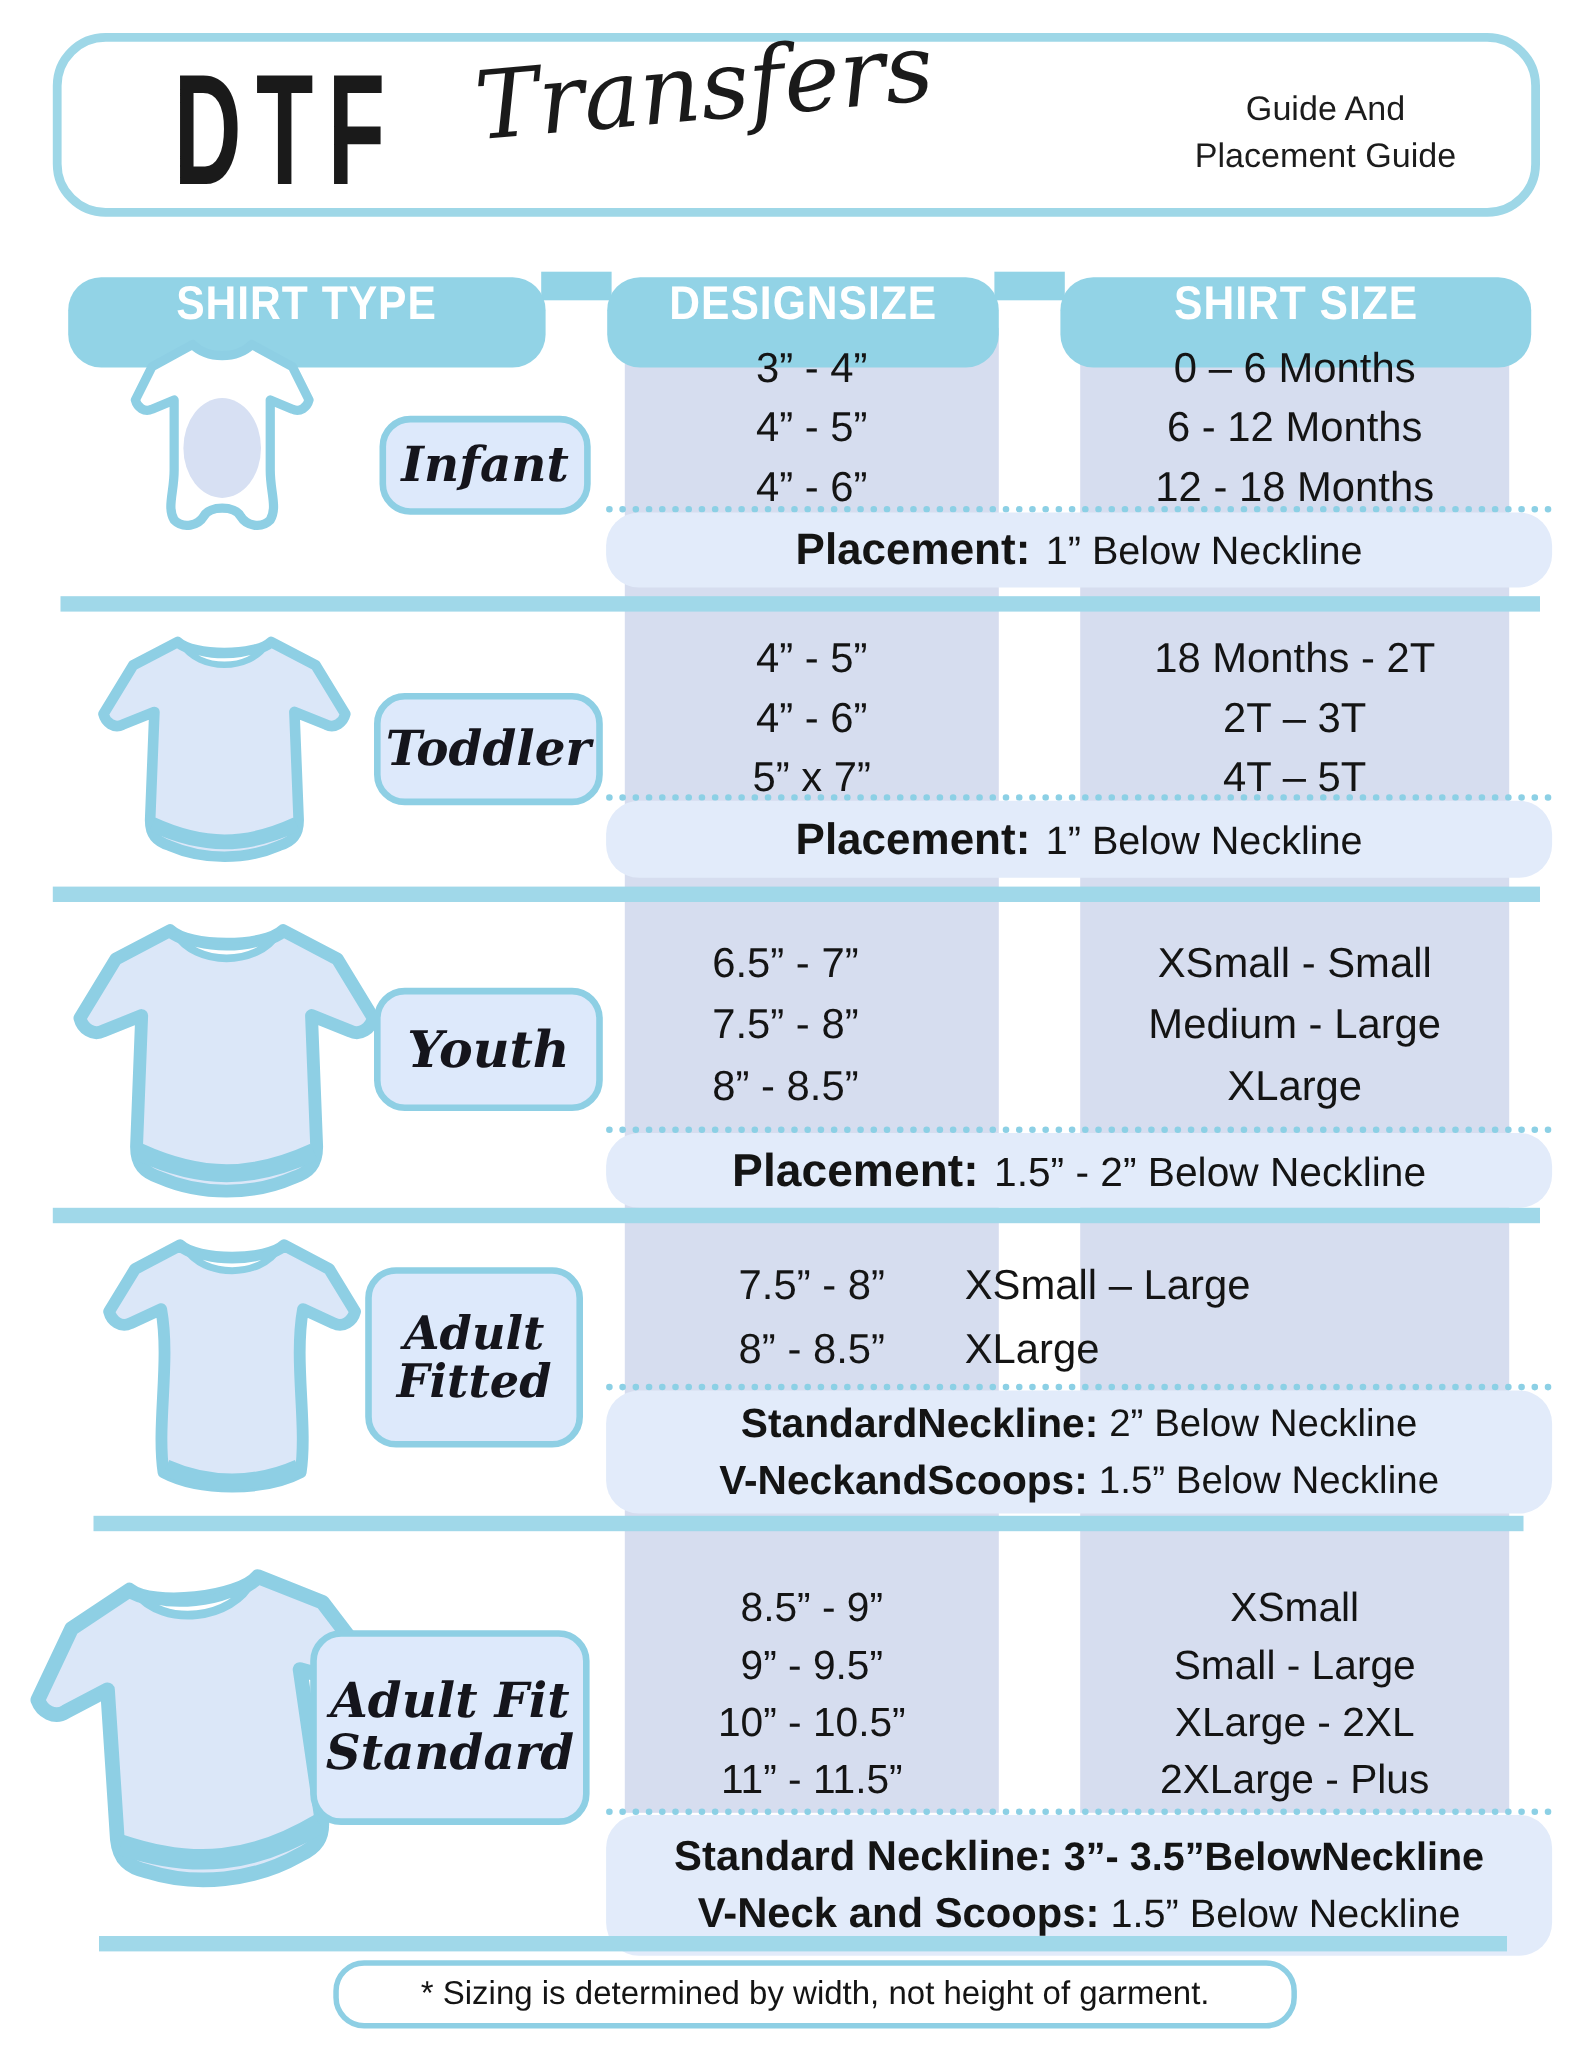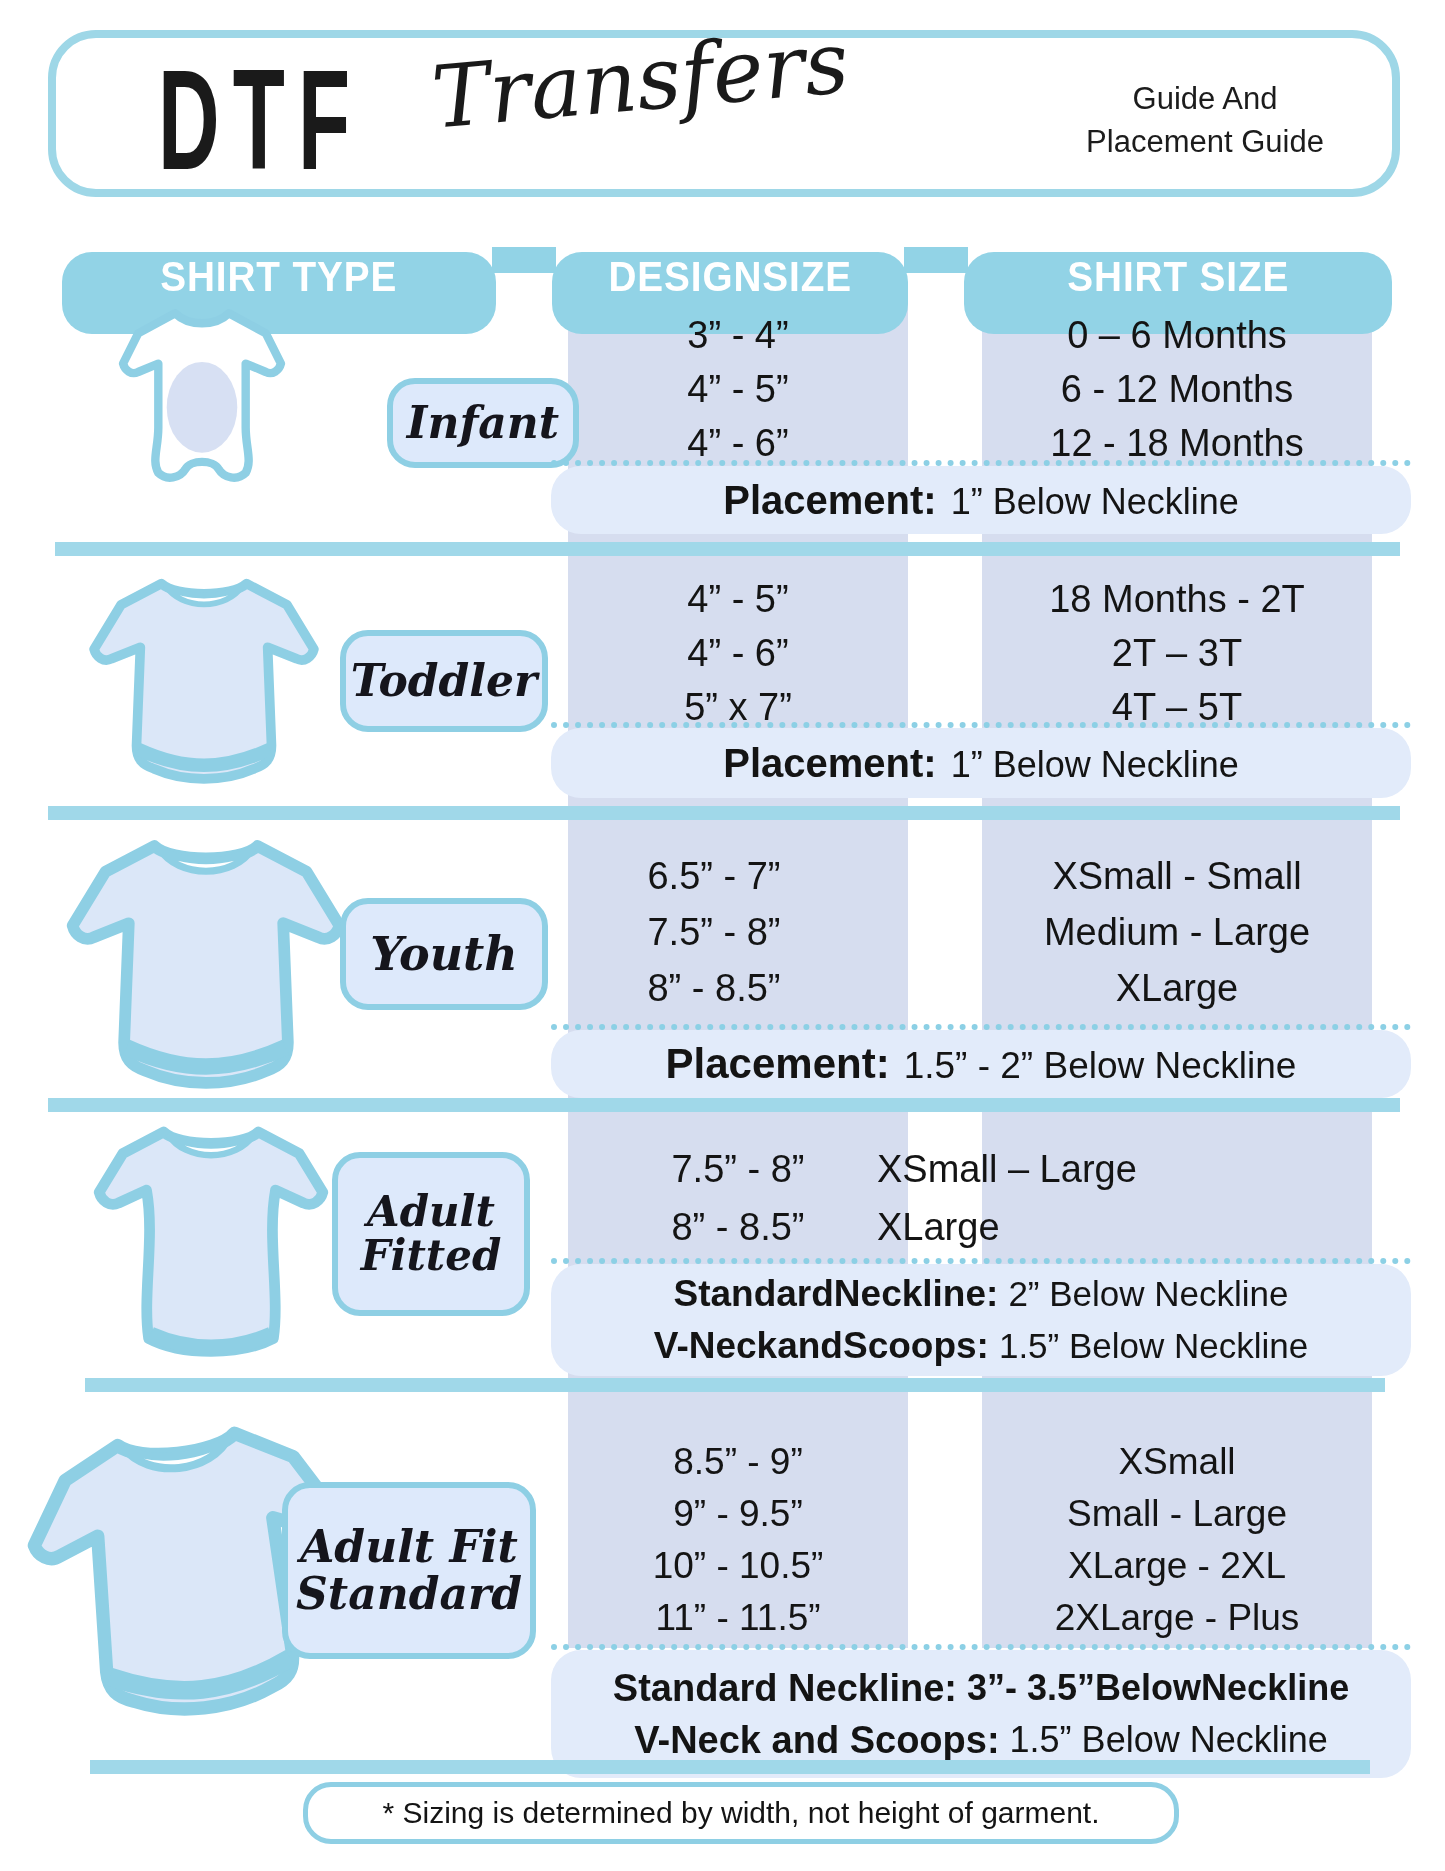--- a/index.html
+++ b/index.html
@@ -116,21 +116,21 @@
   <div class="abs col-pill pill-shirt">
       <span>SHIRT SIZE</span>
     </div>
 
   <div class="abs" style="left:118px; top:303px;">
     <svg width="168" height="222" viewBox="0 0 100 132">
       <path d="M34,6 C42,14 58,14 66,6 L88,18 L97,36 C96,40 92,43 88,41 L76,36 L76,74 C76,86 80,94 76,101 C71,106 63,104 60,99 C57,93 43,93 40,99 C37,104 29,106 24,101 C20,94 24,86 24,74 L24,36 L12,41 C8,43 4,40 3,36 L12,18 Z" fill="#ffffff" stroke="#8ecfe4" stroke-width="5" stroke-linejoin="round"></path>
       <ellipse cx="50" cy="62" rx="21" ry="27" fill="#d7e0f3"></ellipse>
     </svg>
   </div>
-  <div class="abs labelpill" style="left:345px; top:378px; width:180px; height:78px; font-size:44px;margin-left:42px;">
+  <div class="abs labelpill" style="left:345px; top:378px; width:180px; height:78px; font-size:44px;">
     <span>Infant</span>
   </div>
   <div class="abs sizecol" style="left:568px; top:308px; width:340px;">
     <div class="line">3” - 4”</div>
     <div class="line">4” - 5”</div>
     <div class="line">4” - 6”</div>
   </div>
   <div class="abs sizecol" style="left:982px; top:308px; width:390px;">
     <div class="line">0 – 6 Months</div>
     <div class="line">6 - 12 Months</div>

